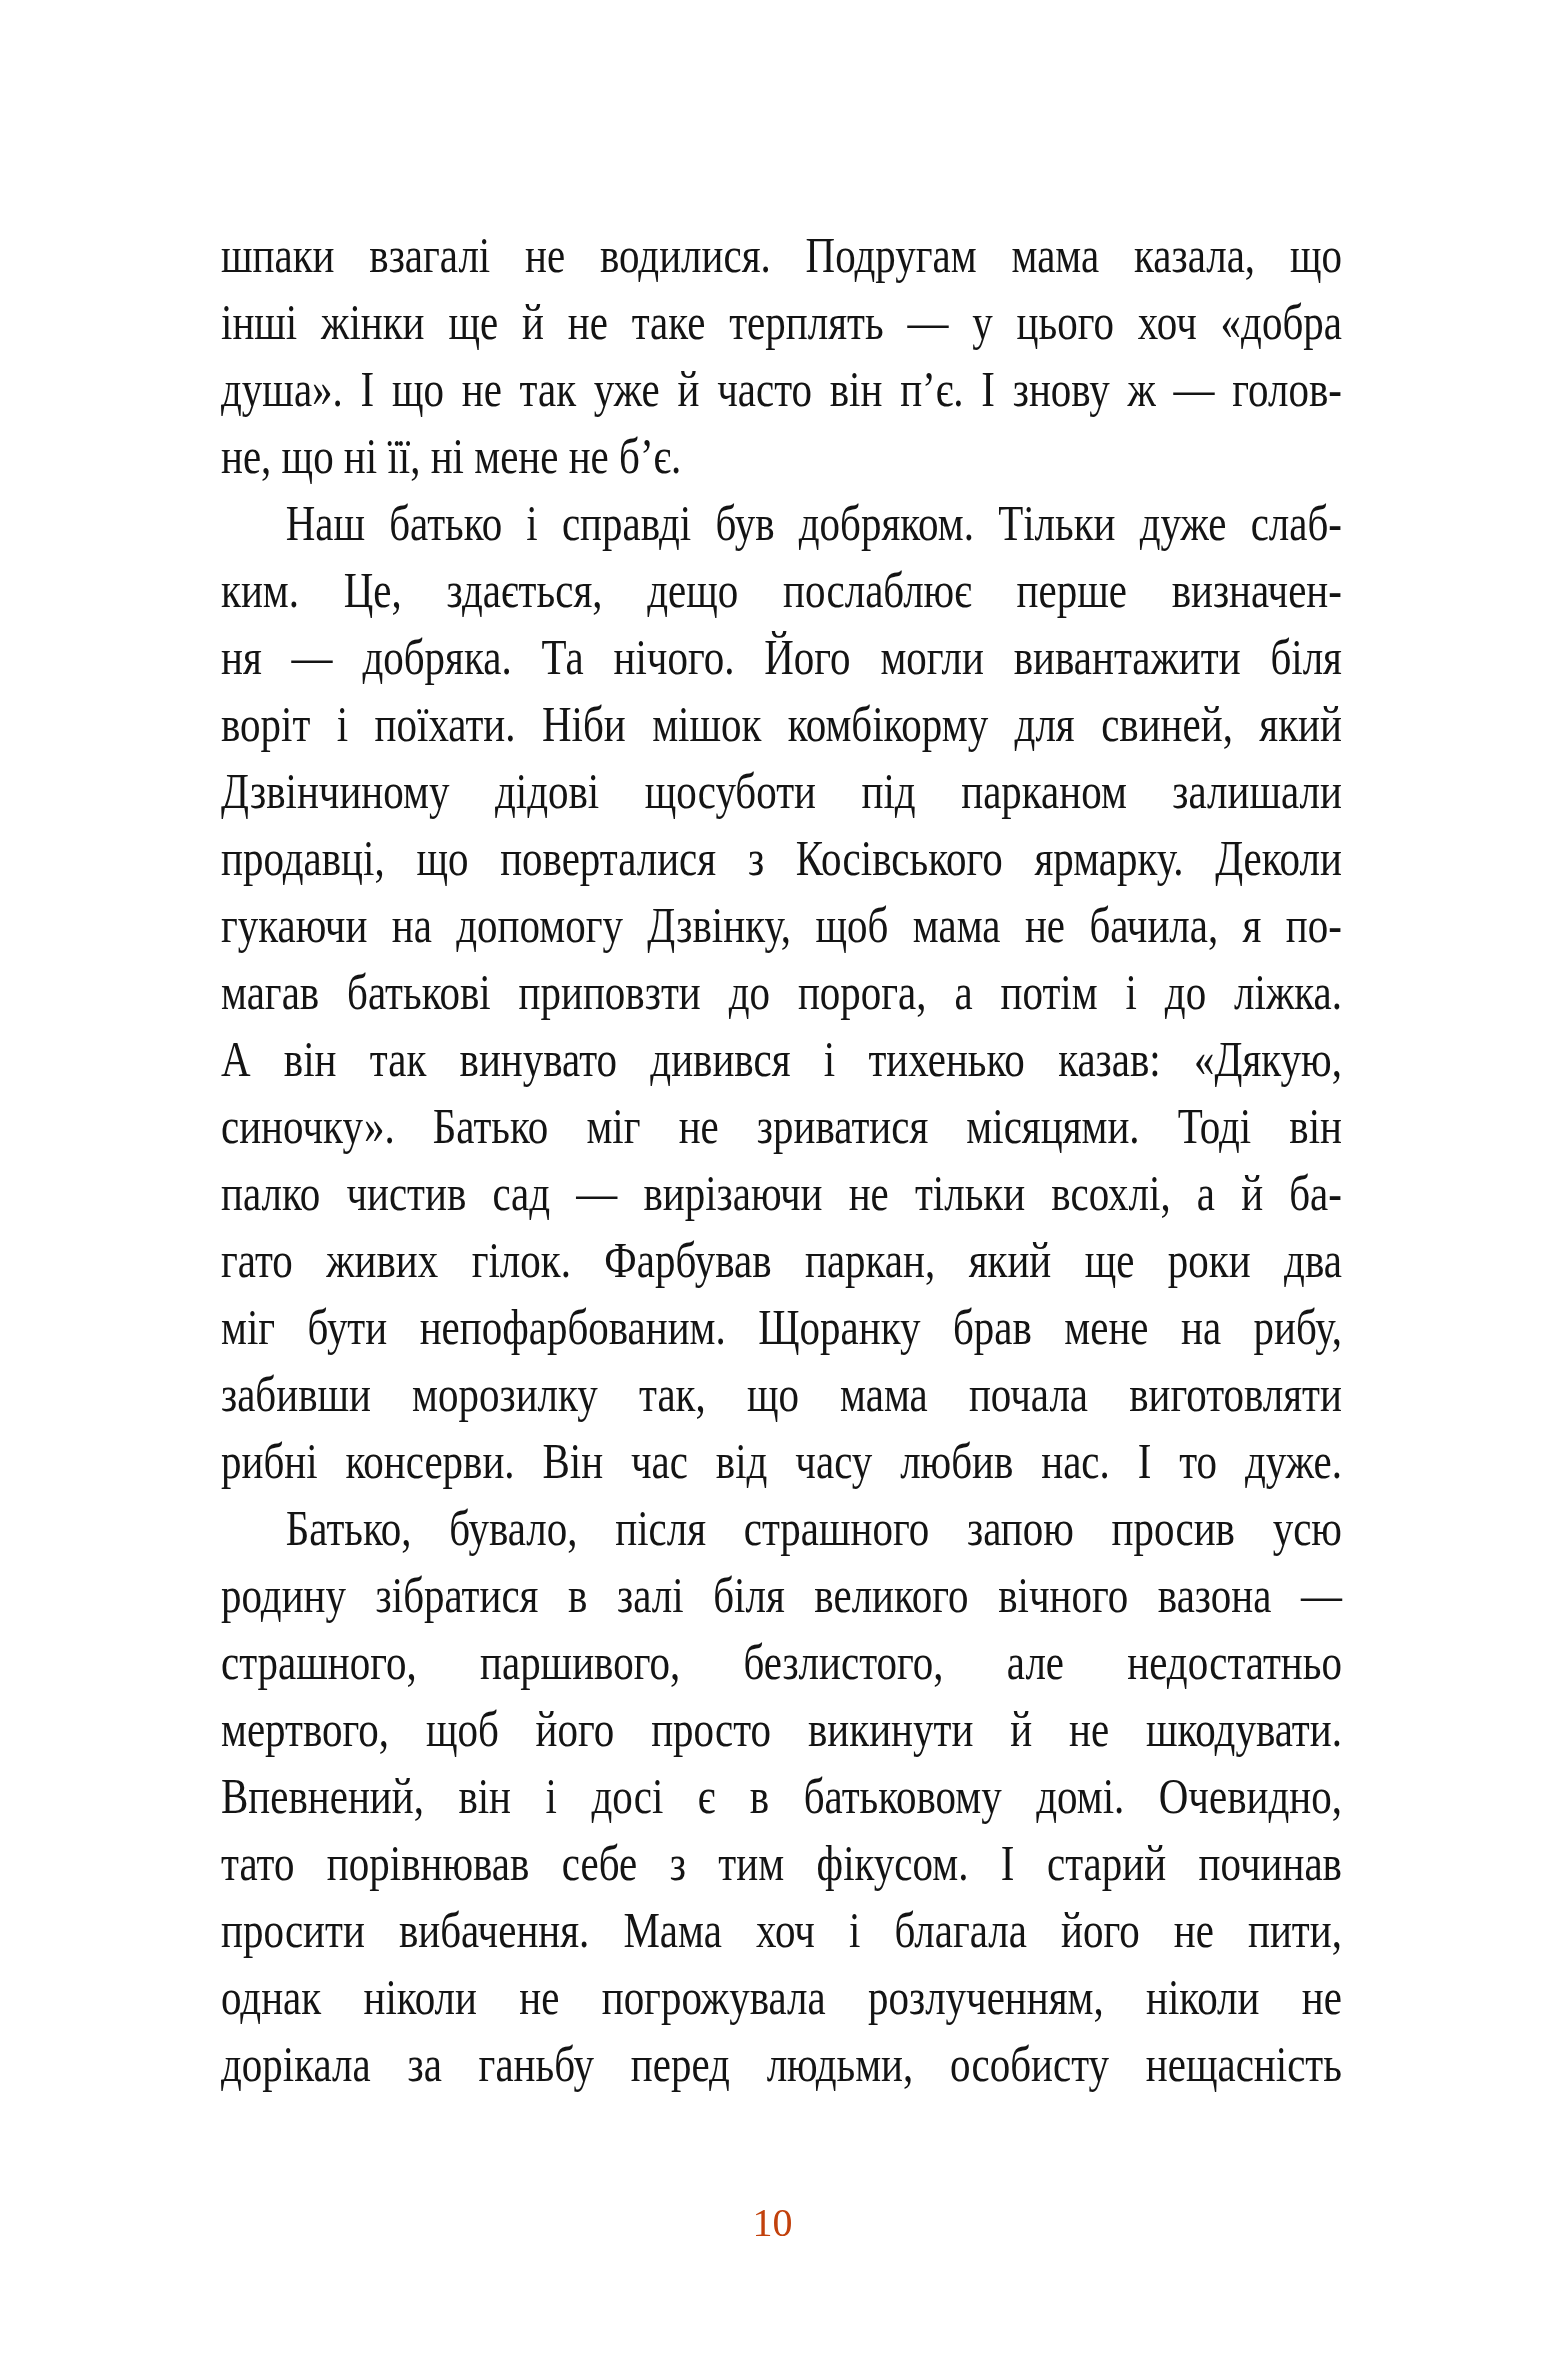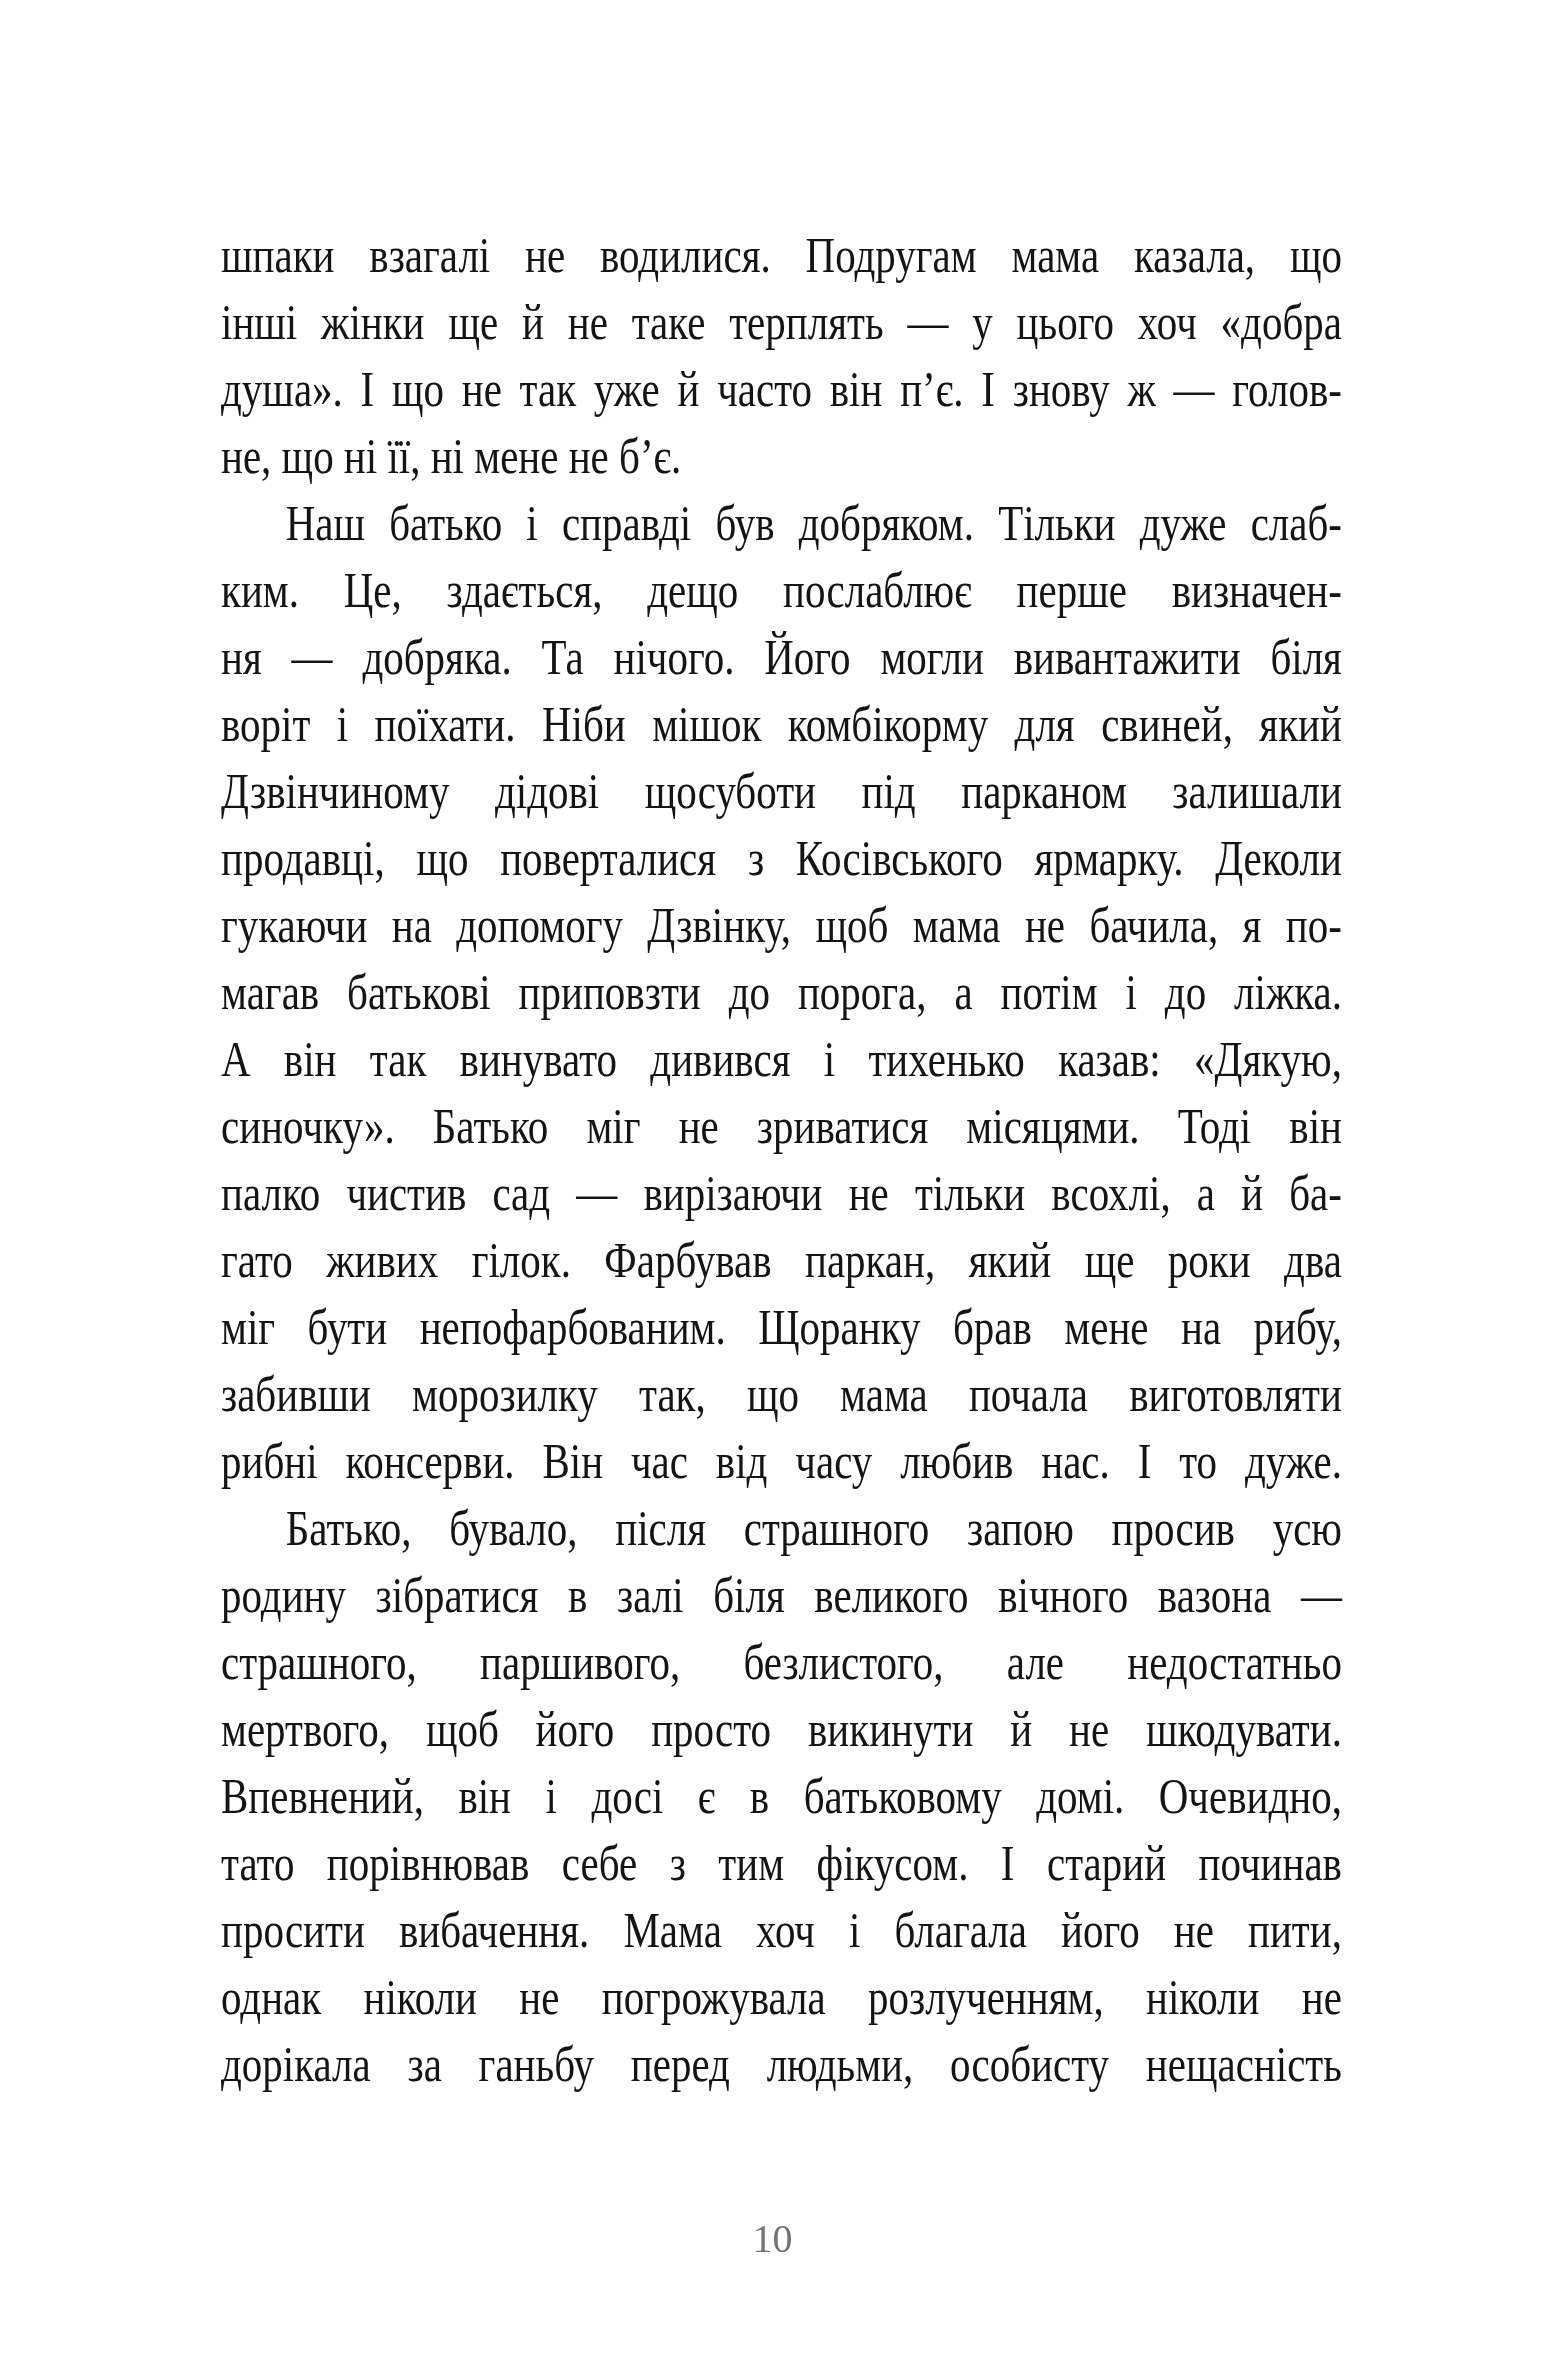--- a/index.html
+++ b/index.html
@@ -49,22 +49,21 @@
     text-indent: 79px;
   }
   .page-number {
     position: absolute;
     top: 2199px;
     left: 0;
     width: 1545px;
     text-align: center;
     font-size: 40px;
     line-height: 47px;
-    color: #737373;
-    margin-top: 16px;
+    color: #c2410c;
   }
 </style>
 </head>
 <body>
 
 <div class="book-page">
   <div class="text-block">
       <div class="paragraph">
         <div class="line">шпаки взагалі не водилися. Подругам мама казала, що</div>
         <div class="line">інші жінки ще й не таке терплять — у цього хоч «добра</div>

